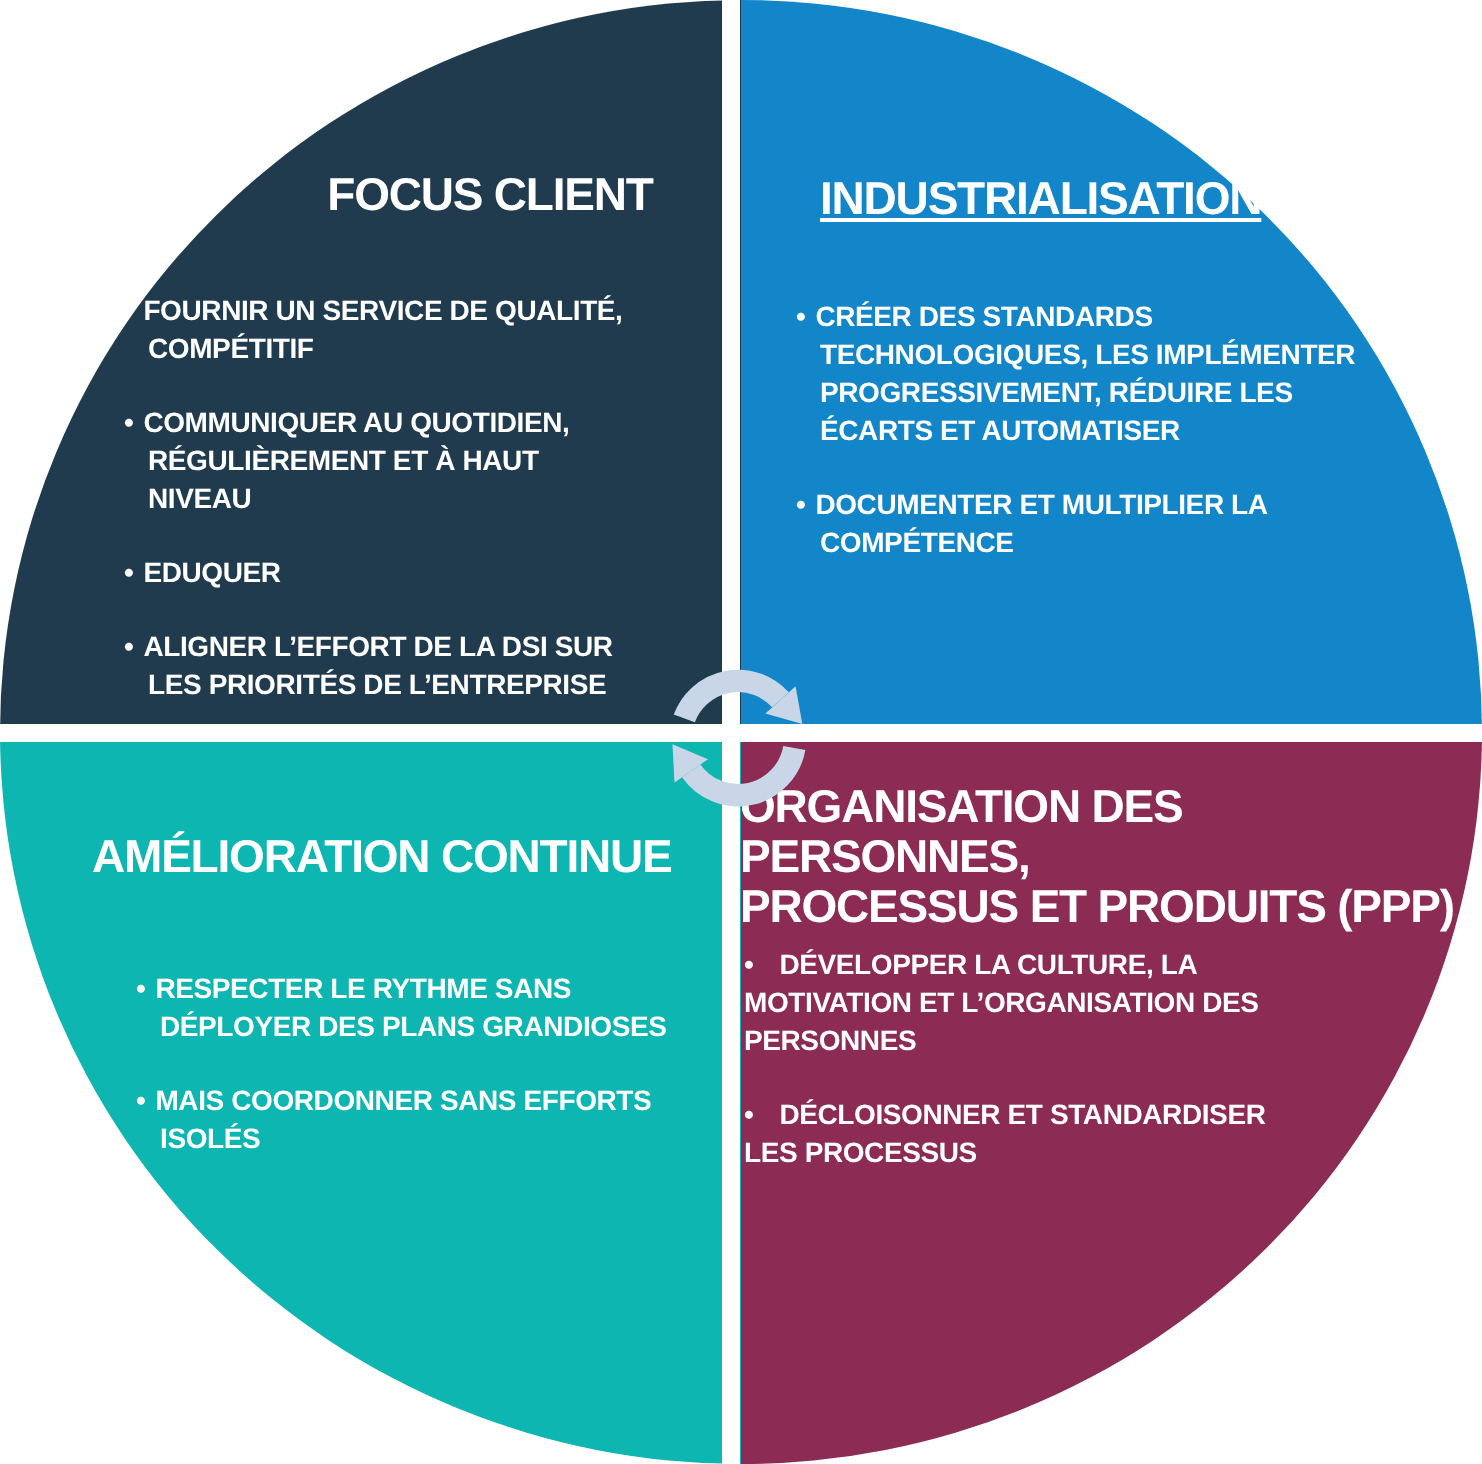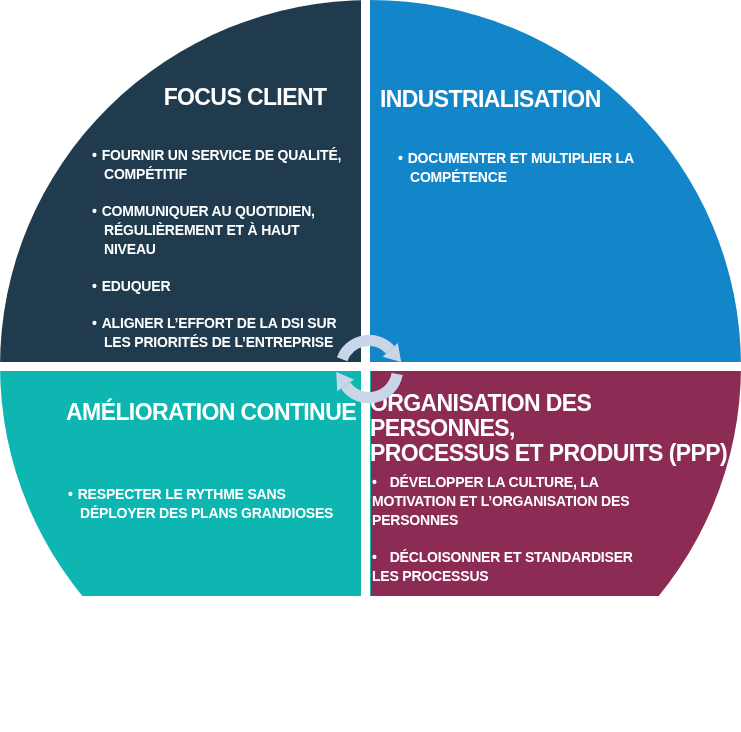--- a/index.html
+++ b/index.html
@@ -1,33 +1,33 @@
 <!DOCTYPE html>
 <html><head>
 <meta charset="utf-8">
 <style>
   html,body{margin:0;padding:0;background:#ffffff;}
   .canvas{
-    position:relative;width:741px;height:596px;background:#ffffff;overflow:hidden;
+    position:relative;width:741px;height:732px;background:#ffffff;overflow:hidden;
     font-family:"Liberation Sans",sans-serif;font-weight:bold;color:#ffffff;
   }
   .circle{position:absolute;left:0;top:0;width:741px;height:732px;border-radius:50%;}
   .gap-v{position:absolute;left:361px;top:0;width:9px;height:732px;background:#ffffff;}
   .gap-h{position:absolute;left:0;top:362px;width:741px;height:9px;background:#ffffff;}
 
   .q-title{position:absolute;font-size:23px;letter-spacing:-0.6px;line-height:25px;white-space:pre-line;}
   .t-tl{left:130px;top:85px;width:230px;text-align:center;}
-  .t-tr{left:380px;top:87px;width:320px;}
-  .t-bl{left:46px;top:400px;width:330px;text-align:center;}
+  .t-tr{left:410px;top:87px;width:320px;text-decoration:underline;}
+  .t-bl{left:46px;top:416px;width:330px;}
   .t-br{right:11px;top:391px;width:360px;text-align:left;padding-left:48px;}
 
   .bullets{position:absolute;font-size:14px;line-height:19px;letter-spacing:-0.2px;}
   .bullet{white-space:pre-line;margin:0 0 18px 0;padding-left:12px;text-indent:-12px;}
   .bullet::before{content:"\2022";margin-right:5px;}
-  .b-tl{left:92px;top:146px;width:285px;}
+  .b-tl{left:62px;top:146px;width:285px;}
   .b-tr{left:398px;top:149px;width:285px;}
   .b-bl{left:68px;top:485px;width:300px;}
   .b-br{left:372px;top:473px;width:308px;}
   .b-br .bullet{padding-left:0;text-indent:0;}
   .b-br .bullet::before{margin-right:13px;}
 
   .cycle-icon{position:absolute;left:320px;top:320px;width:98px;height:98px;}
 </style>
 </head>
 <body>
@@ -45,28 +45,34 @@
       <div class="bullet">COMMUNIQUER AU QUOTIDIEN,
 RÉGULIÈREMENT ET À HAUT
 NIVEAU</div>
       <div class="bullet">EDUQUER</div>
       <div class="bullet">ALIGNER L’EFFORT DE LA DSI SUR
 LES PRIORITÉS DE L’ENTREPRISE</div>
     </div>
 
   <div class="q-title t-tr">INDUSTRIALISATION</div>
   <div class="bullets b-tr">
+      <div class="bullet">CRÉER DES STANDARDS
+TECHNOLOGIQUES, LES IMPLÉMENTER
+PROGRESSIVEMENT, RÉDUIRE LES
+ÉCARTS ET AUTOMATISER</div>
       <div class="bullet">DOCUMENTER ET MULTIPLIER LA
 COMPÉTENCE</div>
     </div>
 
   <div class="q-title t-bl">AMÉLIORATION CONTINUE</div>
   <div class="bullets b-bl">
       <div class="bullet">RESPECTER LE RYTHME SANS
 DÉPLOYER DES PLANS GRANDIOSES</div>
+      <div class="bullet">MAIS COORDONNER SANS EFFORTS
+ISOLÉS</div>
     </div>
 
   <div class="q-title t-br">ORGANISATION DES PERSONNES,
 PROCESSUS ET PRODUITS (PPP)</div>
   <div class="bullets b-br">
       <div class="bullet">DÉVELOPPER LA CULTURE, LA
 MOTIVATION ET L’ORGANISATION DES
 PERSONNES</div>
       <div class="bullet">DÉCLOISONNER ET STANDARDISER
 LES PROCESSUS</div>

